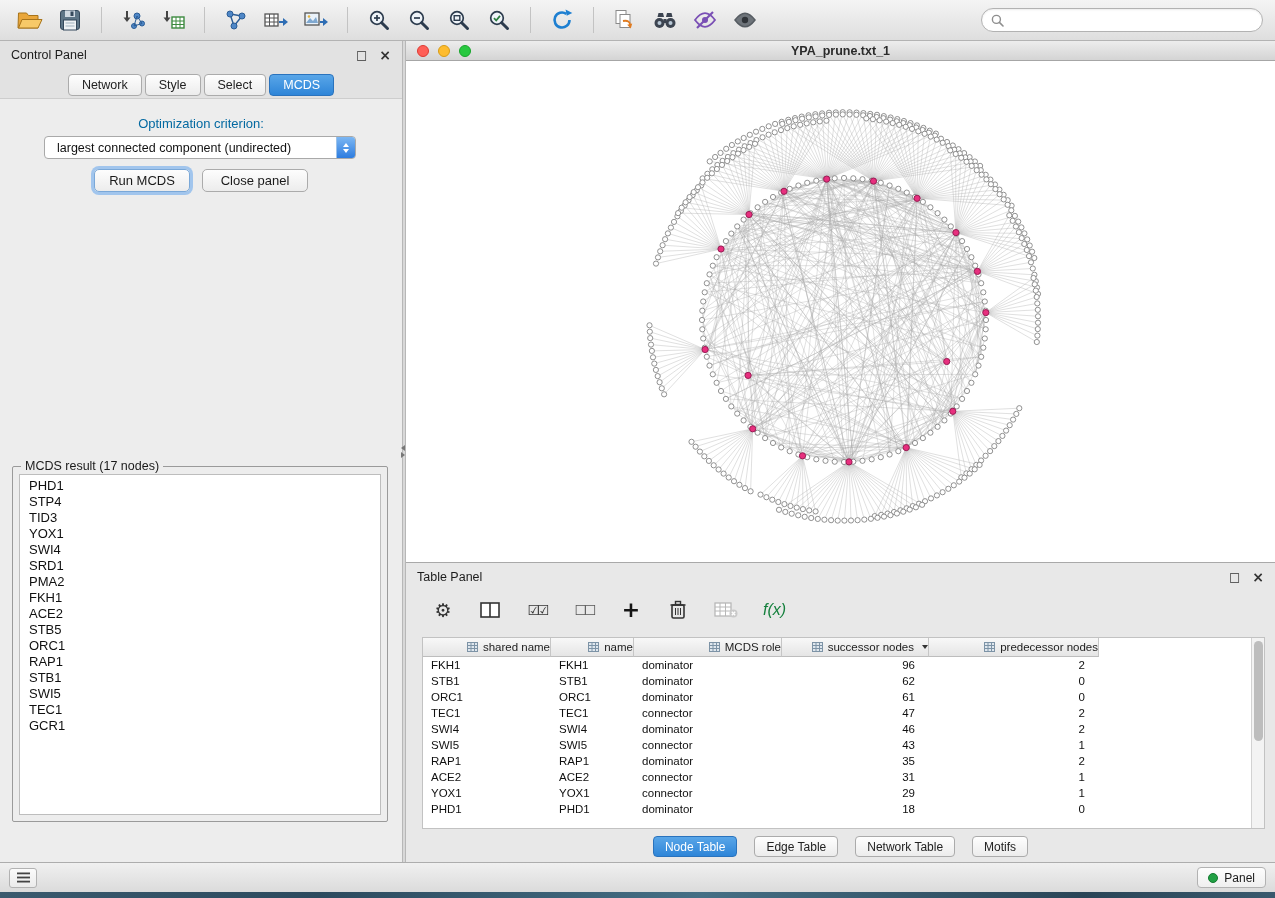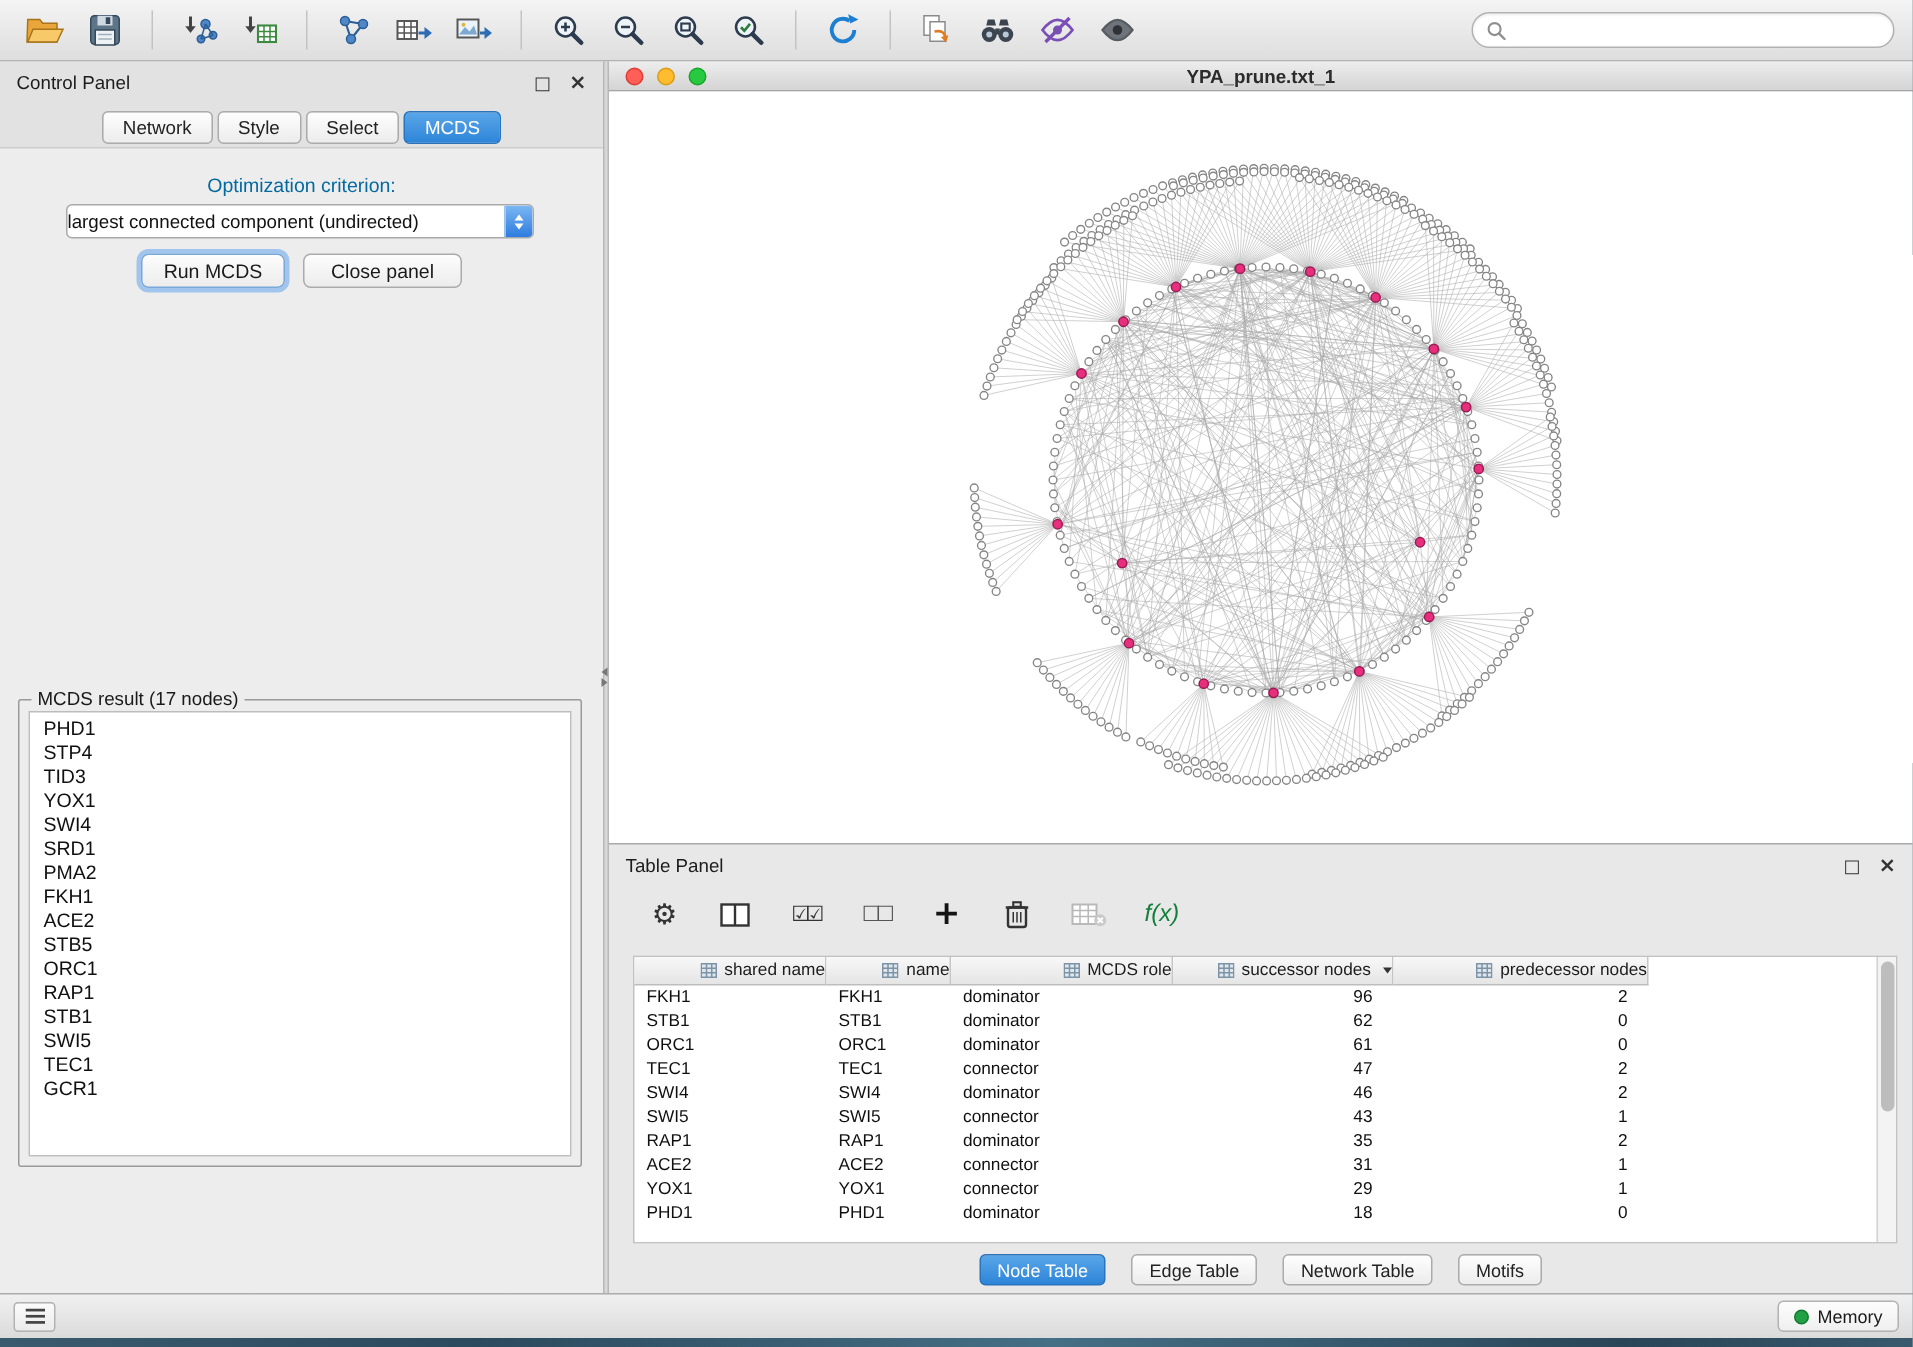--- a/index.html
+++ b/index.html
@@ -24,30 +24,30 @@
   .win-icons{margin-left:auto;display:flex;gap:12px;align-items:center}
   .win-icons span{font-size:12px;color:#333;font-family:"DejaVu Sans",sans-serif;cursor:default}
   .ctabs{position:absolute;left:0;right:0;top:33px;display:flex;justify-content:center;gap:3px}
   .ctab{font-size:12.5px;padding:3px 13px;background:linear-gradient(#fefefe,#ececec);border:1px solid #ababab;
     border-radius:4px;color:#222;cursor:default}
   .ctab.active{background:linear-gradient(#59a6e8,#2e85d8);border-color:#2a73bd;color:#fff}
   .cp-content{position:absolute;left:0;right:0;top:57px;bottom:0;background:#ededed;border-top:1px solid #cdcdcd}
   .opt-label{position:absolute;left:0;right:0;top:17px;text-align:center;font-size:13px;color:#0369a1}
   .selectbox{position:absolute;left:44px;top:37px;width:312px;height:23px;background:#fff;border:1px solid #a9a9a9;
     border-radius:4px;display:flex;align-items:center;overflow:hidden}
-  .selectbox .sel-text{flex:1;font-size:12.5px;color:#111;padding-left:0;white-space:nowrap}
+  .selectbox .sel-text{flex:1;font-size:12.5px;color:#111;padding-left:12px;white-space:nowrap}
   .stepper{width:19px;align-self:stretch;background:linear-gradient(#7cb7f3,#2d7cdf);display:flex;flex-direction:column;
     align-items:center;justify-content:center;gap:2px;border-left:1px solid #9cc2ea}
   .step-up{width:0;height:0;border-left:3.5px solid transparent;border-right:3.5px solid transparent;border-bottom:4px solid #fff}
   .step-down{width:0;height:0;border-left:3.5px solid transparent;border-right:3.5px solid transparent;border-top:4px solid #fff}
   .btn{position:absolute;height:23px;background:linear-gradient(#fdfdfd,#ececec);border:1px solid #ababab;border-radius:5px;
     font-size:13px;color:#1a1a1a;display:flex;align-items:center;justify-content:center;cursor:default}
   .btn.run{left:94px;top:70px;width:96px;box-shadow:0 0 0 3px rgba(98,164,236,.55);border-color:#7aa8d8}
   .btn.closep{left:202px;top:70px;width:106px}
-  .result-box{position:absolute;left:12px;top:367px;width:376px;height:312px;border:1px solid #9a9a9a;border-radius:2px}
+  .result-box{position:absolute;left:12px;top:367px;width:376px;height:356px;border:1px solid #9a9a9a;border-radius:2px}
   .result-legend{position:absolute;left:8px;top:-8px;background:#ededed;padding:0 4px;font-size:12.5px;color:#1a1a1a}
   .rlist{position:absolute;left:6px;right:6px;top:7px;bottom:6px;background:#fff;border:1px solid #bdbdbd;overflow:hidden;padding:3px 0}
   .ritem{font-size:13px;line-height:16px;padding-left:9px;color:#101010}
 
   
   .vsplit{position:absolute;left:402px;top:41px;width:4px;height:821px;background:#d8d8d8;border-left:1px solid #b7b7b7;border-right:1px solid #b7b7b7}
   .vhandle{position:absolute;left:-2px;top:404px;display:flex;flex-direction:column;gap:1px}
   .vhandle i{width:0;height:0;border-top:3px solid transparent;border-bottom:3px solid transparent}
   .vhandle .l{border-right:4px solid #777}
   .vhandle .r{border-left:4px solid #777}
@@ -983,17 +983,17 @@
       <span style="display:flex">
         <svg width="13" height="11" viewBox="0 0 13 11">
             <rect y="0.5" width="13" height="1.8" fill="#444"></rect>
             <rect y="4.6" width="13" height="1.8" fill="#444"></rect>
             <rect y="8.7" width="13" height="1.8" fill="#444"></rect>
           </svg>
       </span>
     </div>
     <div class="mem-btn">
       <span class="mem-dot"></span>
-      <span>Memory</span>
+      <span>Panel</span>
     </div>
   </div>
   <div class="desktop"></div>
 </div>
 
 </body></html>

